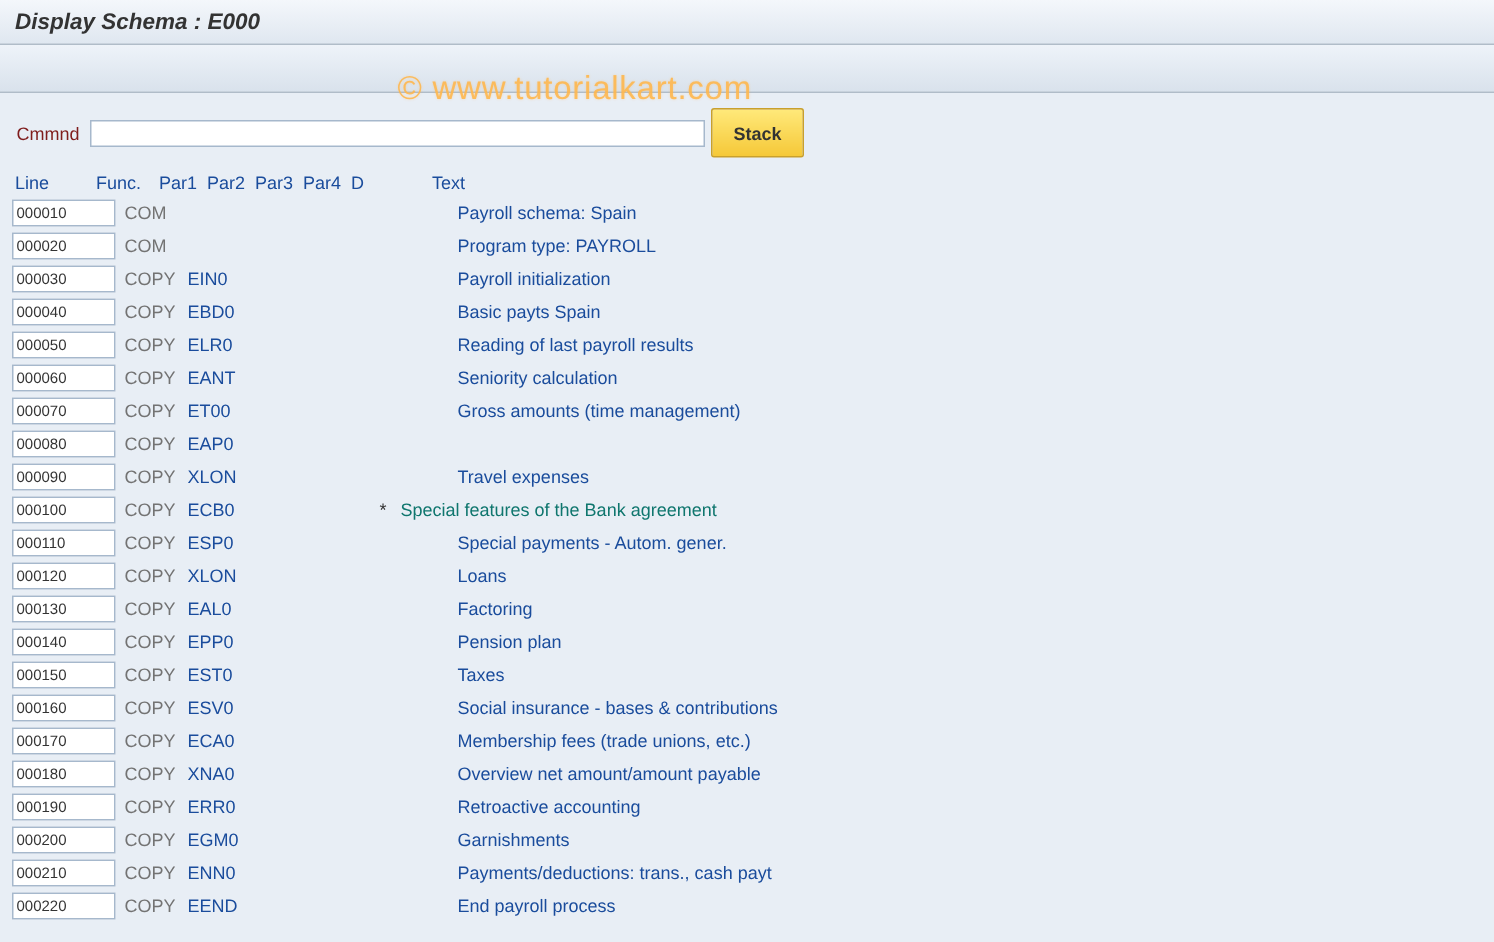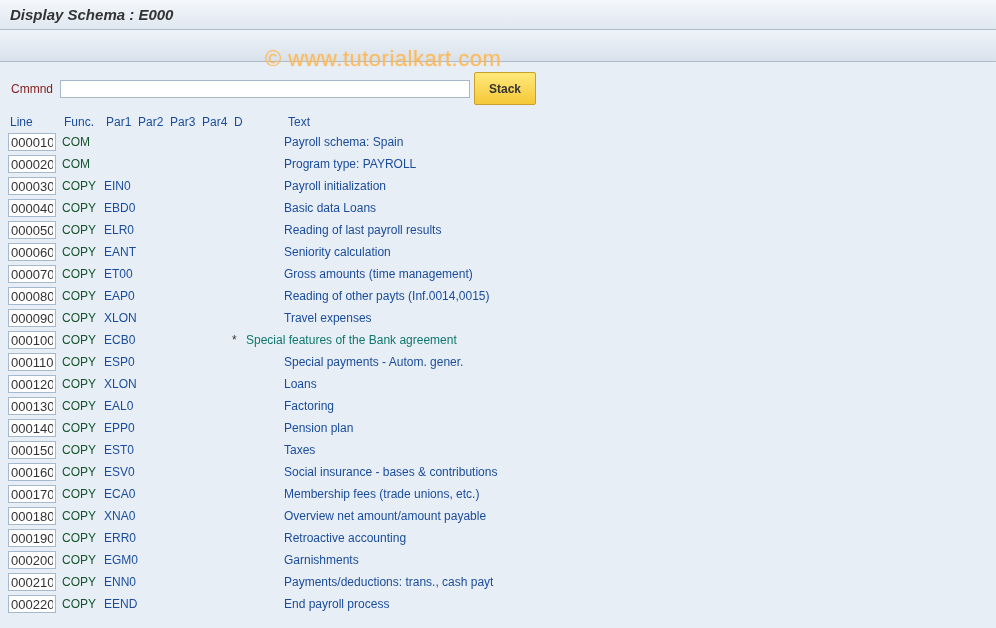--- a/index.html
+++ b/index.html
@@ -87,31 +87,31 @@
     .col-par  { width: 32px; }
     .col-d    { width: 14px; }
     .col-text { flex: 1; margin-left: 40px; }
     .row {
       display: flex;
       align-items: center;
       height: 22px;
       gap: 0;
     }
     .line-input {
-      width: 48px;
+      width: 69px;
       height: 18px;
       border: 1px solid #a6b8cc;
       background: #fff;
       padding: 0 2px;
       font-family: inherit;
-      font-size: 13px;
+      font-size: 10px;
       color: #333;
       margin-right: 6px;
     }
-    .cell-func { width: 42px; color: #14532d; }
+    .cell-func { width: 42px; color: #737373; }
     .cell-par  { width: 32px; color: #1a4c9c; }
     .cell-d    { width: 14px; color: #333; text-align: left; }
     .cell-text { flex: 1; }
     .cell-text.link { color: #1a4c9c; cursor: pointer; margin-left: 38px; }
     .cell-text.plain { color: #0f766e; }
   </style>
 </head>
 <body>
 
 <div class="titlebar">
@@ -173,21 +173,21 @@
         <span class="cell-text link">Payroll initialization</span>
       </div>
       <div class="row">
         <input type="text" class="line-input" value="000040" style="">
         <span class="cell-func">COPY</span>
         <span class="cell-par">EBD0</span>
         <span class="cell-par"></span>
         <span class="cell-par"></span>
         <span class="cell-par"></span>
         <span class="cell-d"></span>
-        <span class="cell-text link">Basic data Loans</span>
+        <span class="cell-text link">Basic payts Spain</span>
       </div>
       <div class="row">
         <input type="text" class="line-input" value="000050" style="">
         <span class="cell-func">COPY</span>
         <span class="cell-par">ELR0</span>
         <span class="cell-par"></span>
         <span class="cell-par"></span>
         <span class="cell-par"></span>
         <span class="cell-d"></span>
         <span class="cell-text link">Reading of last payroll results</span>
@@ -213,21 +213,20 @@
         <span class="cell-text link">Gross amounts (time management)</span>
       </div>
       <div class="row">
         <input type="text" class="line-input" value="000080" style="">
         <span class="cell-func">COPY</span>
         <span class="cell-par">EAP0</span>
         <span class="cell-par"></span>
         <span class="cell-par"></span>
         <span class="cell-par"></span>
         <span class="cell-d"></span>
-        <span class="cell-text link">Reading of other payts (Inf.0014,0015)</span>
       </div>
       <div class="row">
         <input type="text" class="line-input" value="000090" style="">
         <span class="cell-func">COPY</span>
         <span class="cell-par">XLON</span>
         <span class="cell-par"></span>
         <span class="cell-par"></span>
         <span class="cell-par"></span>
         <span class="cell-d"></span>
         <span class="cell-text link">Travel expenses</span>

